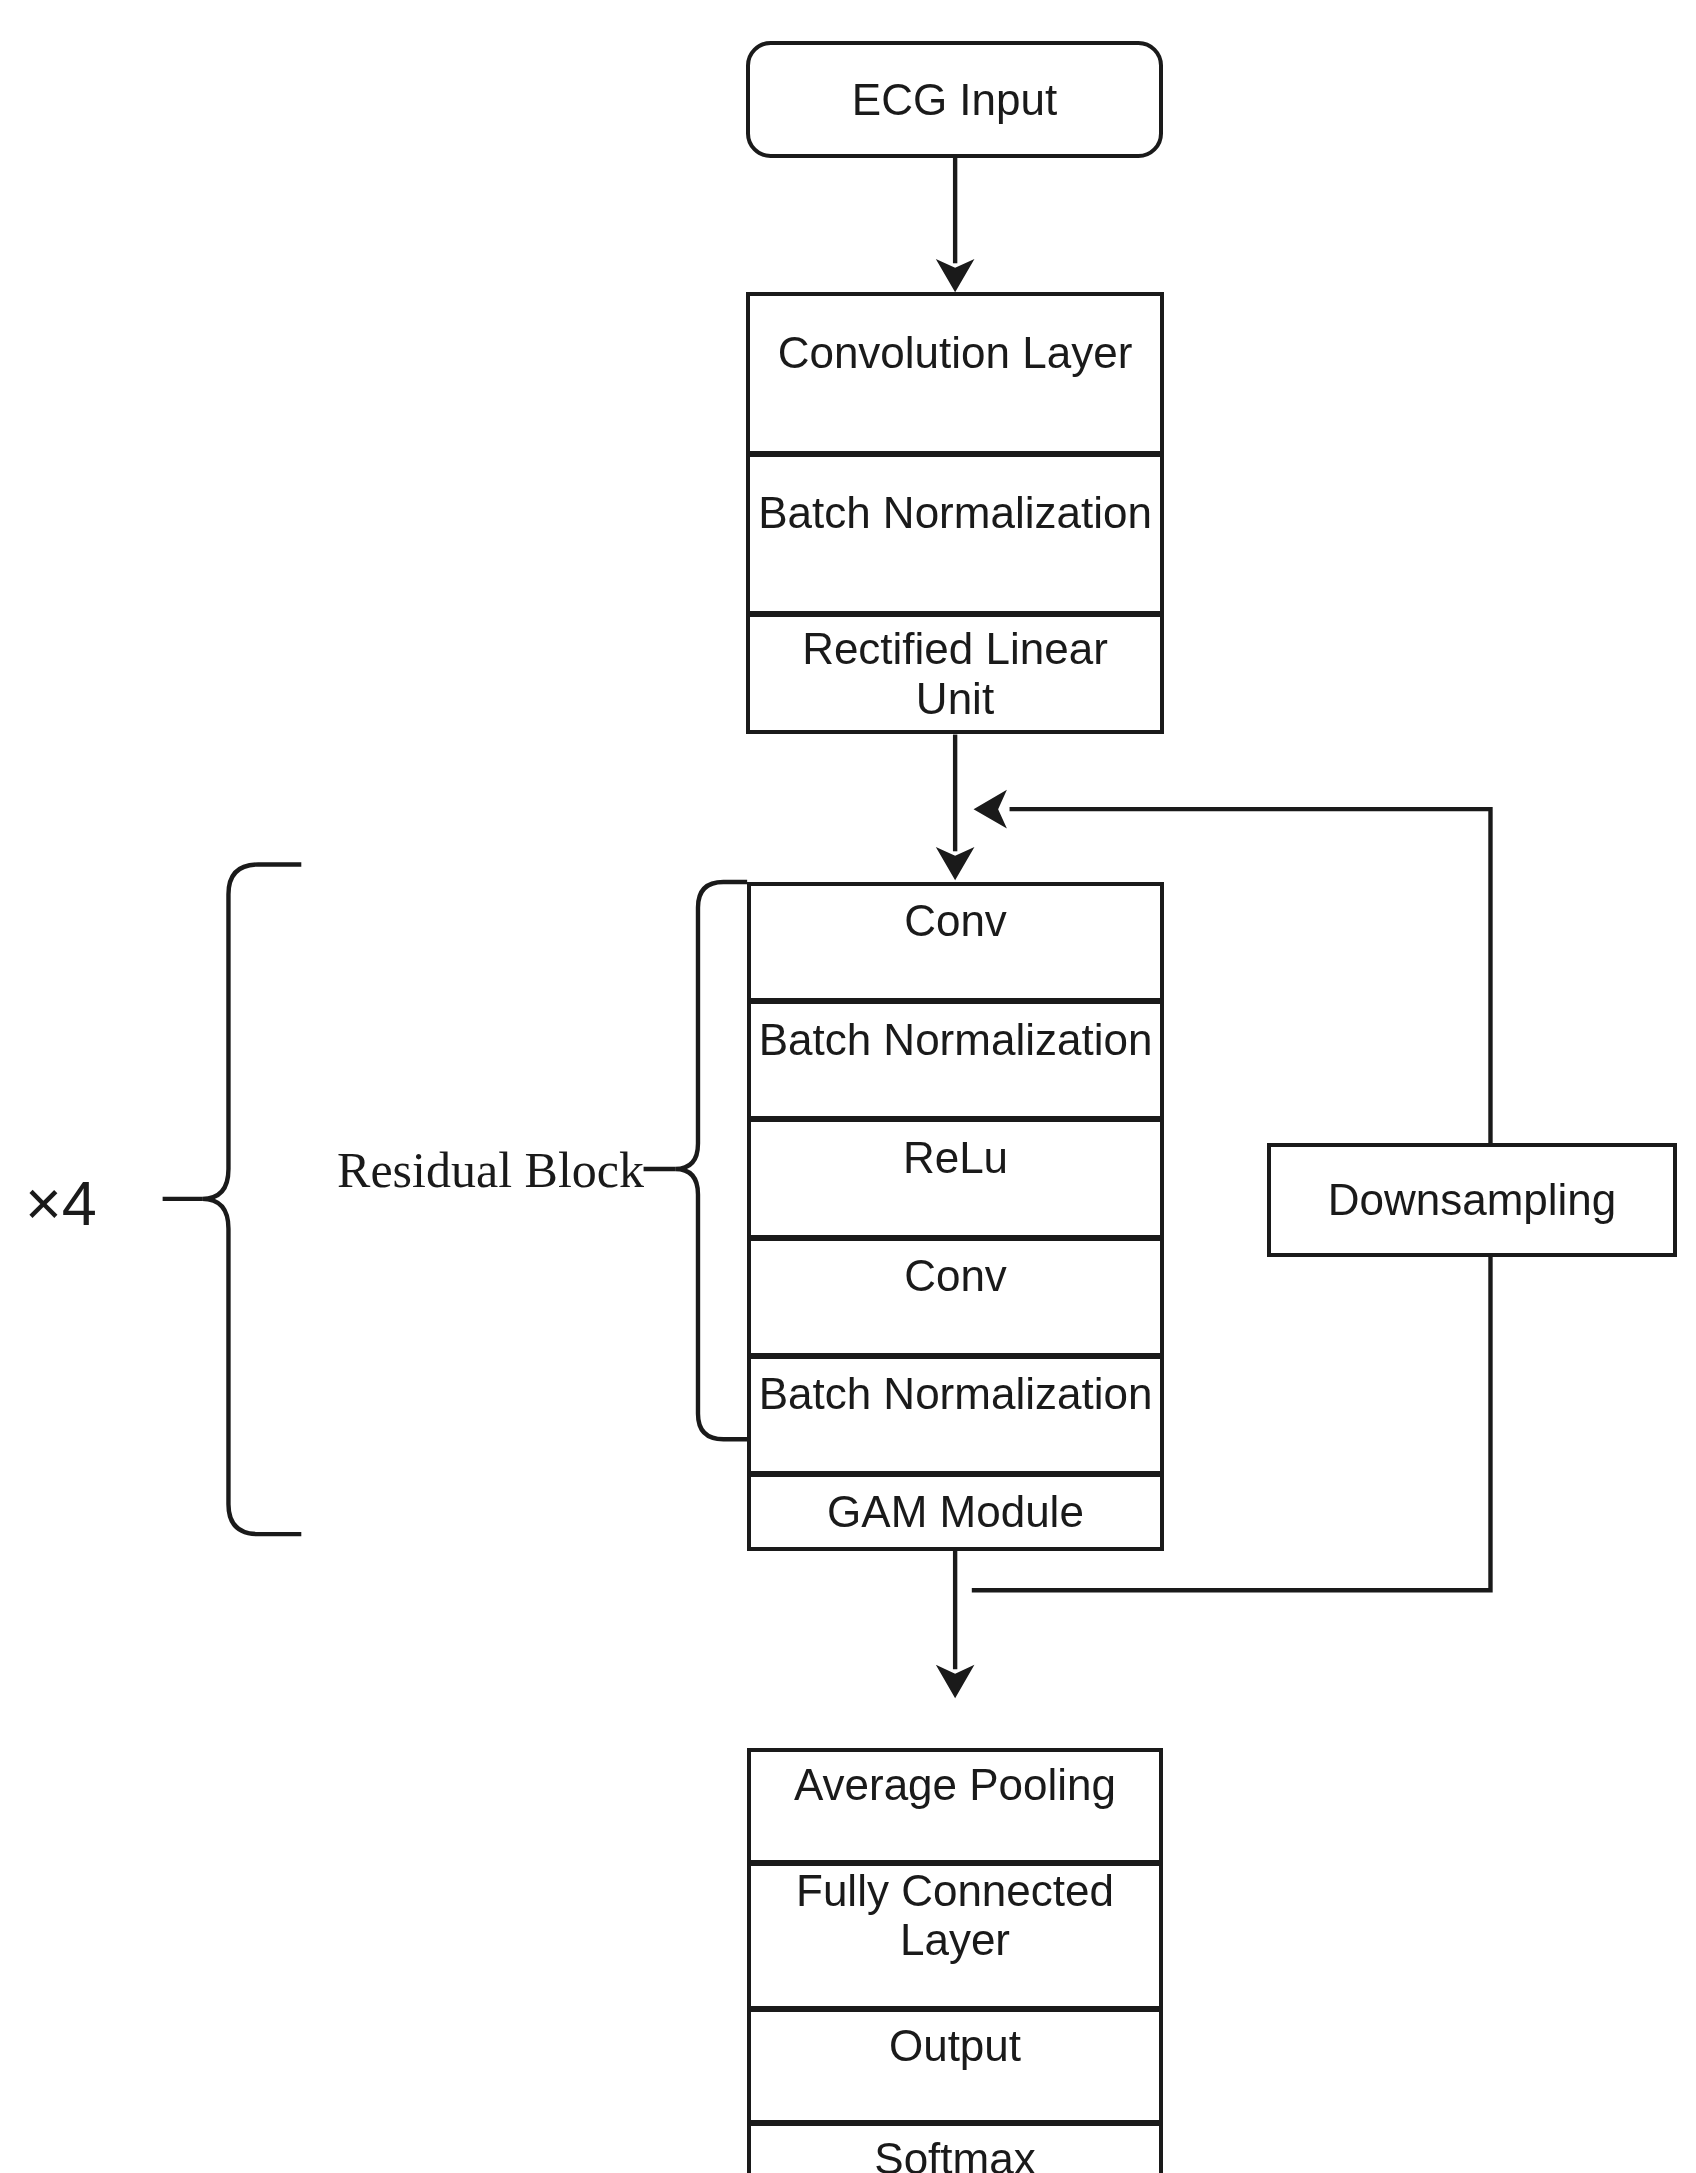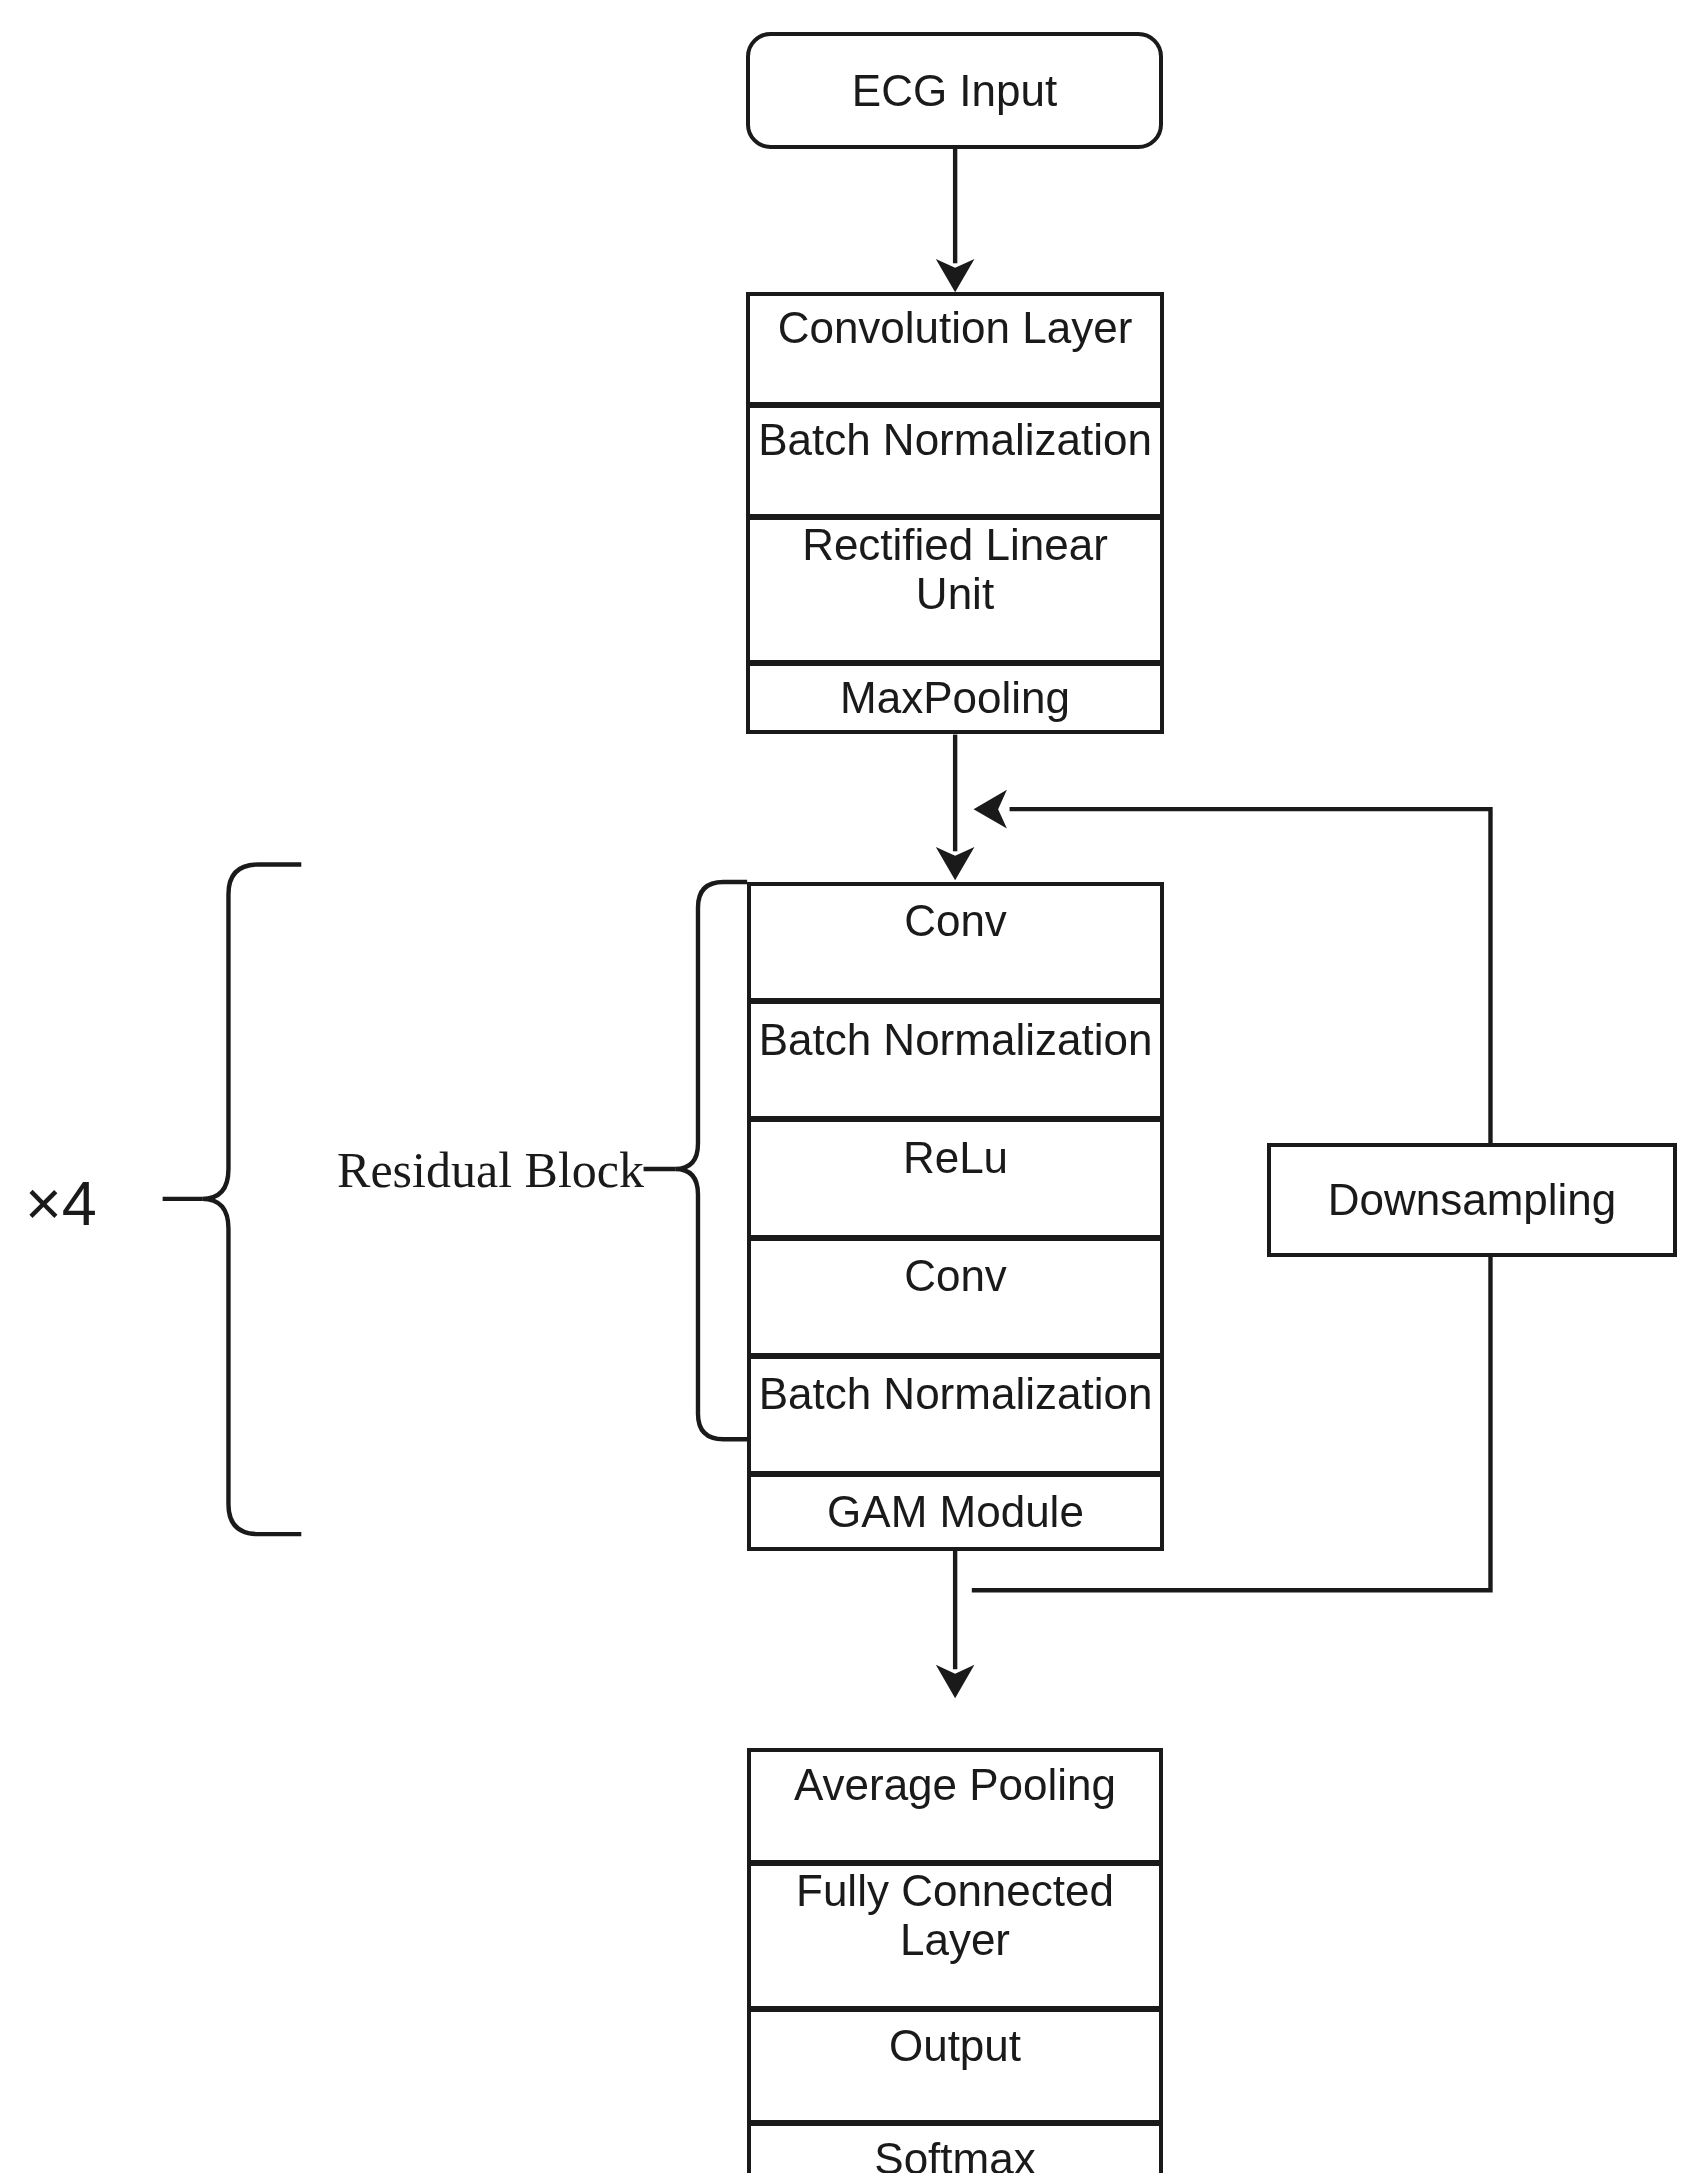--- a/index.html
+++ b/index.html
@@ -84,30 +84,29 @@
       <line x1="185" y1="1366" x2="230" y2="1366"></line>
     </g>
     <g fill="#1a1a1a" stroke="none">
       <polygon points="0,0 -22,-38 0,-28 22,-38" transform="translate(1088,333)"></polygon>
       <polygon points="0,0 -22,-38 0,-28 22,-38" transform="translate(1088,1003)"></polygon>
       <polygon points="0,0 -22,-38 0,-28 22,-38" transform="translate(1088,1935)"></polygon>
       <polygon points="0,0 -22,-38 0,-28 22,-38" transform="translate(1109,922) rotate(90)"></polygon>
     </g>
   </svg>
 
-  <div id="ecg-box" class="node" style="left:746px;top:32px;width:417px;height:117px;">
+  <div id="ecg-box" class="node" style="left:746px;top:41px;width:417px;height:117px;">
     <span>ECG Input</span>
   </div>
 
   <div class="stack" style="left:746px;top:292px;width:418px;height:442px;justify-content:center;">
     <div class="row">Convolution Layer</div>
     <div class="row">Batch Normalization</div>
     <div class="row">Rectified Linear
 Unit</div>
-    <div class="row">MaxPooling</div>
   </div>
 
   <div class="stack" style="left:747px;top:882px;width:417px;height:669px;">
     <div class="row">Conv</div>
     <div class="row">Batch Normalization</div>
     <div class="row">ReLu</div>
     <div class="row">Conv</div>
     <div class="row">Batch Normalization</div>
     <div class="row">GAM Module</div>
   </div>

